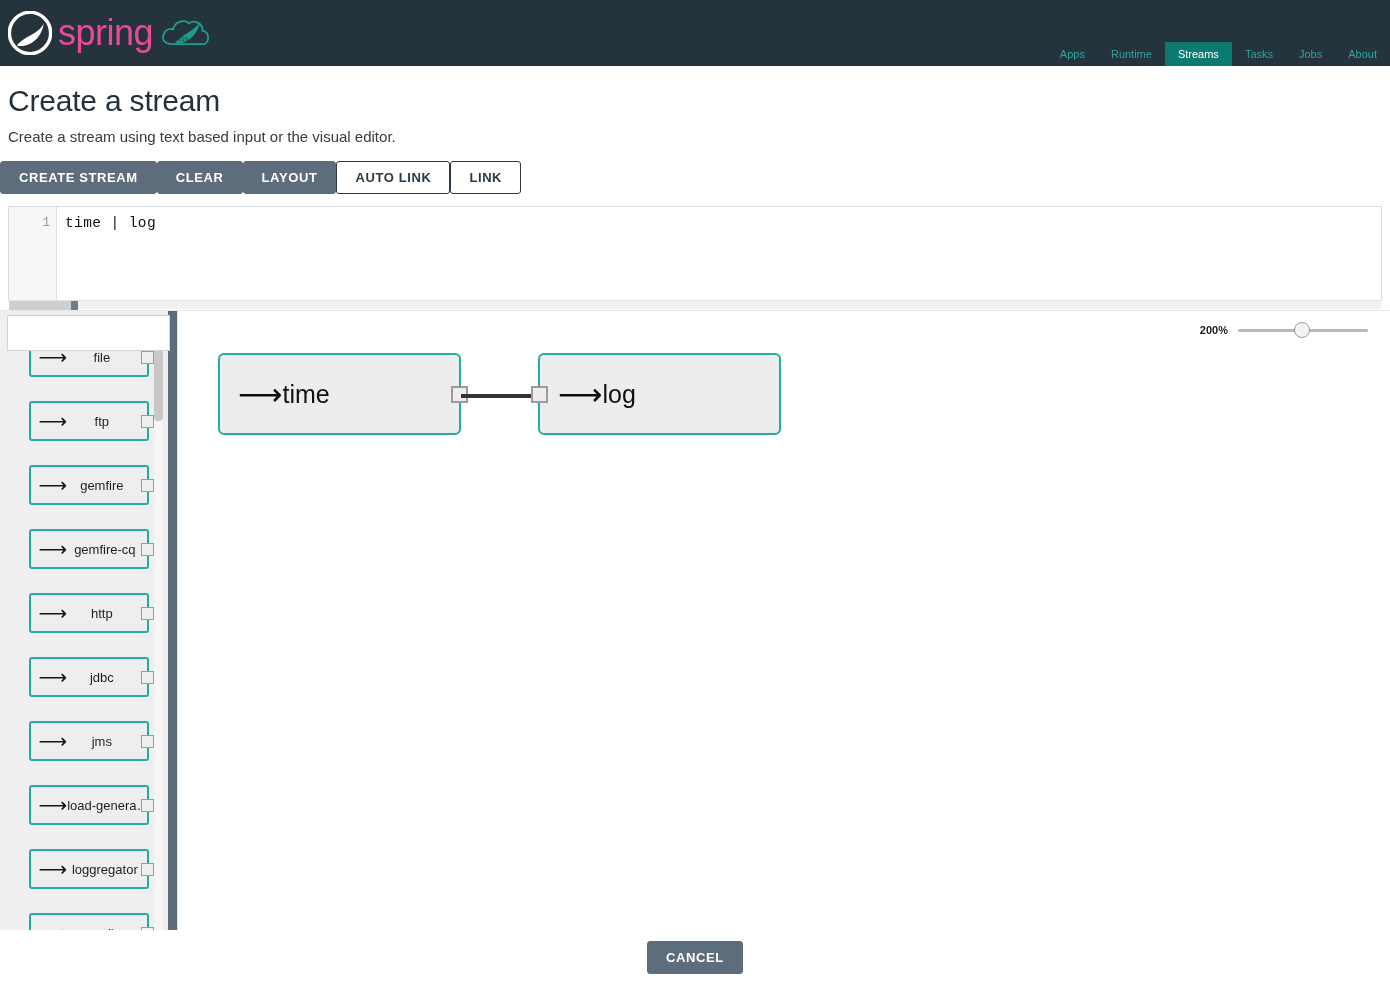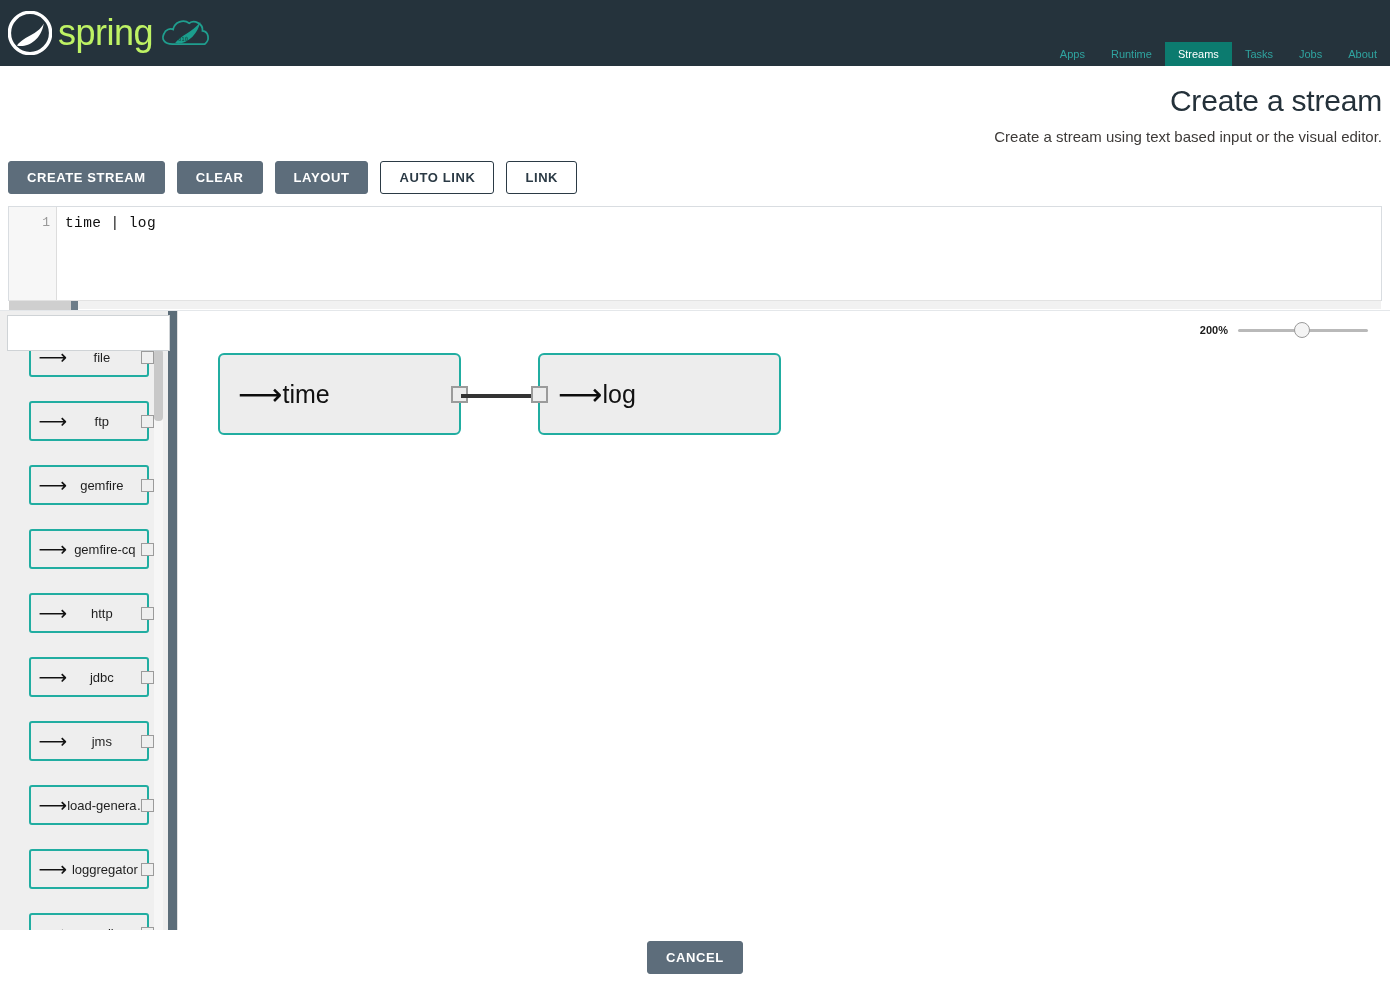--- a/index.html
+++ b/index.html
@@ -26,21 +26,21 @@
     position: relative;
   }
   .brand {
     display: flex;
     align-items: center;
     gap: 0px;
     height: 66px;
   }
   .brand-leaf-logo { width: 44px; height: 44px; display:block; }
   .brand-word {
-    color: #bef264;
+    color: #ec4899;
     font-size: 36px;
     font-weight: 400;
     letter-spacing: -0.5px;
     margin-left: 6px;
     font-family: "Liberation Sans", sans-serif;
   }
   .brand-cloud { width: 56px; height: 42px; margin-left: 4px; display:block; }
 
   .nav-links {
     display: flex;
@@ -58,40 +58,39 @@
     cursor: pointer;
     white-space: nowrap;
     margin-top: 42px;
   }
   .nav-link.active {
     background: #0c7b6f;
     color: #ffffff;
   }
 
   
-  .page-head { padding: 18px 8px 0 8px; text-align: right; }
+  .page-head { padding: 18px 8px 0 8px; }
   .page-title {
     font-size: 30px;
     font-weight: 400;
     color: #24313a;
     margin: 0 0 10px 0;
     letter-spacing: -0.2px;
   }
   .page-sub {
     font-size: 15px;
     color: #3d3a38;
     margin: 0 0 16px 0;
   }
 
   
   .toolbar {
     display: flex;
     align-items: center;
-    gap: 12px;
-    padding: 0 8px;
+    padding: 0 0;
     margin-bottom: 12px;
     text-align: right;
   }
   .btn {
     font-family: "Liberation Sans", sans-serif;
     font-size: 13px;
     font-weight: bold;
     letter-spacing: 0.6px;
     padding: 9px 18px;
     border-radius: 3px;

